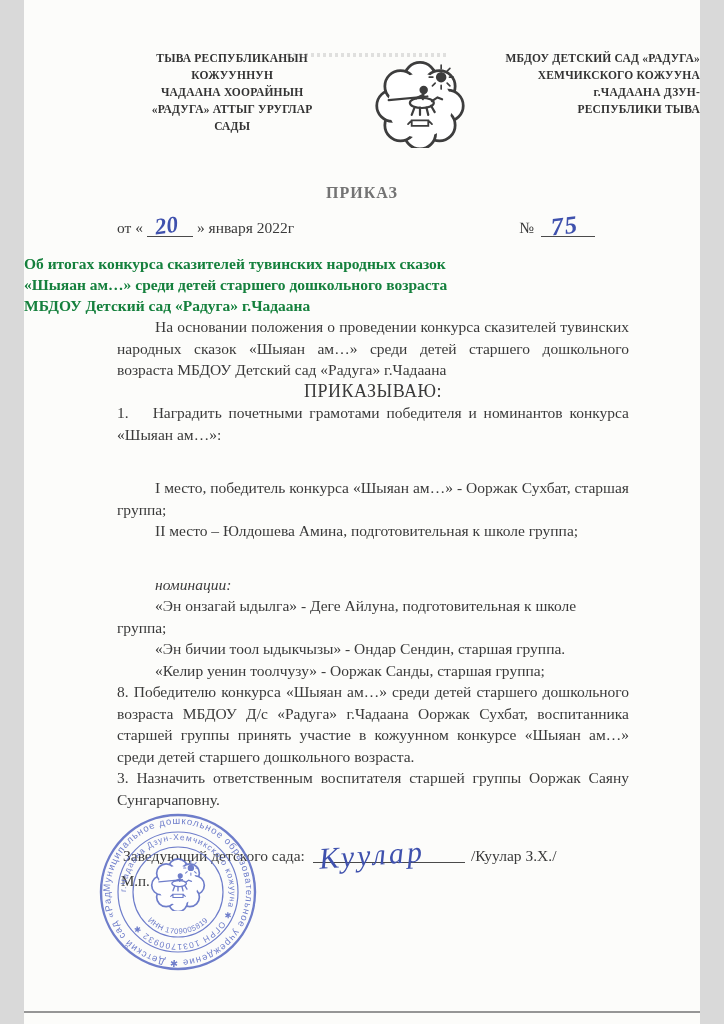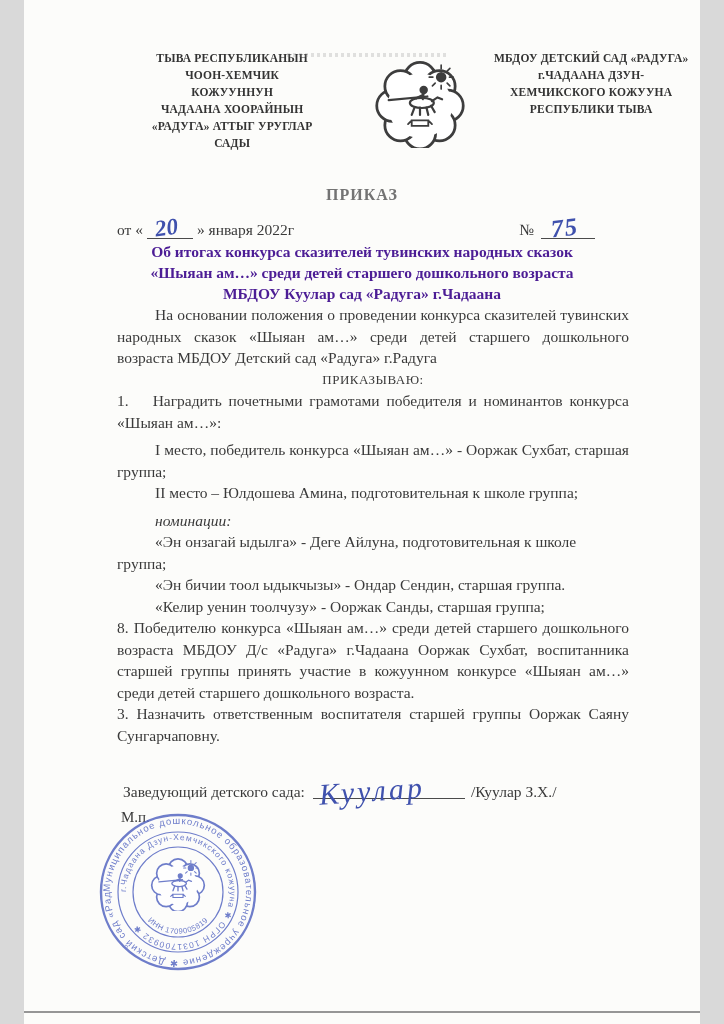--- a/index.html
+++ b/index.html
@@ -5,41 +5,41 @@
   html,body{margin:0;padding:0;background:#d9d9d9;}
   .page{
     position:relative;width:676px;height:1024px;margin:0 auto;
     background:#fcfcfa;overflow:hidden;
     font-family:"Liberation Serif",serif;color:#3a3a3a;
   }
   
   .header-row{display:flex;align-items:flex-start;padding-top:50px;}
   .org-block{font-weight:bold;font-size:11.5px;line-height:17px;text-align:center;color:#333;letter-spacing:.2px;}
   .org-left{width:212px;margin-left:112px;}
-  .org-right{width:240px;margin-left:16px;}
+  .org-right{width:240px;margin-left:16px;text-align:right;}
   .emblem-box{width:92px;height:96px;margin-left:46px;margin-top:4px;flex:0 0 auto;}
   .emblem-box svg{width:100%;height:100%;color:#3d3d3d;}
   
   .doc-title{margin-top:34px;text-align:center;font-weight:bold;font-size:16px;letter-spacing:1px;color:#737373;}
   .date-row{margin:15px 71px 0 93px;font-size:15.5px;display:flex;align-items:flex-end;text-align:center;}
   .blank{display:inline-block;border-bottom:1.2px solid #4a4a4a;position:relative;height:19px;vertical-align:bottom;}
   .blank-day{width:46px;margin:0 4px;}
   .blank-num{width:54px;margin-left:7px;}
   .hw{font-style:italic;color:#3f51ad;position:absolute;font-family:"Liberation Serif",serif;}
   .hw-day{font-size:23px;font-weight:bold;left:8px;bottom:-3px;transform:rotate(-8deg);}
   .hw-num{font-size:25px;font-weight:bold;left:10px;bottom:-4px;transform:rotate(-7deg);letter-spacing:1px;}
   .num-group{margin-left:auto;margin-right:34px;display:flex;align-items:flex-end;}
   
-  .subject{margin-top:2px;text-align:center;font-weight:bold;font-size:15.5px;line-height:21px;color:#4c1d95;}
+  .subject{margin-top:16px;font-weight:bold;font-size:15.5px;line-height:21px;color:#15803d;}
   .doc{margin:0 71px 0 93px;font-size:15.5px;line-height:21.5px;}
   .doc p{margin:0;}
   .j{text-align:justify;}
   .ind{text-indent:38px;}
-  .resolution{margin-top:13px;text-align:center;font-size:13px;letter-spacing:.5px;}
-  .mt{margin-top:6px;}
+  .resolution{margin-top:13px;text-align:center;font-size:18px;letter-spacing:.5px;}
+  .mt{margin-top:32px;}
   .num-gap{display:inline-block;width:24px;}
   .noms-label{font-style:italic;}
   
   .sig-row{margin:30px 40px 0 99px;font-size:15.5px;display:flex;align-items:flex-end;position:relative;z-index:1;}
   .sig-line{flex:0 0 152px;border-bottom:1.2px solid #4a4a4a;height:22px;position:relative;margin:0 6px 2px 8px;}
   .hw-sig{font-size:30px;left:6px;bottom:-10px;transform:rotate(-4deg);letter-spacing:3px;white-space:nowrap;}
   .seal-mark{margin:8px 0 0 97px;font-size:15px;position:relative;z-index:1;}
   
   .stamp{position:absolute;left:72px;top:810px;width:164px;height:164px;color:#5b6cc4;opacity:.88;z-index:2;pointer-events:none;}
   .stamp svg{width:100%;height:100%;}
@@ -83,35 +83,34 @@
   </symbol>
 </svg>
 
 <div class="page">
 
   <div class="smudge"></div>
 
   <div class="header-row">
     <div class="org-block org-left">
       <div>ТЫВА РЕСПУБЛИКАНЫН</div>
-      <div>ЧООН-ХЕМЧИК</div>
       <div>КОЖУУННУН</div>
       <div>ЧАДААНА ХООРАЙНЫН</div>
       <div>«РАДУГА» АТТЫГ УРУГЛАР</div>
       <div>САДЫ</div>
     </div>
     <div class="emblem-box">
       <svg viewBox="0 0 100 100">
           <use href="#emblem"></use>
         </svg>
     </div>
     <div class="org-block org-right">
       <div>МБДОУ ДЕТСКИЙ САД «РАДУГА»</div>
+      <div>ХЕМЧИКСКОГО КОЖУУНА</div>
       <div>г.ЧАДААНА ДЗУН-</div>
-      <div>ХЕМЧИКСКОГО КОЖУУНА</div>
       <div>РЕСПУБЛИКИ ТЫВА</div>
     </div>
   </div>
 
   <div class="doc-title">ПРИКАЗ</div>
 
   <div class="date-row">
     <span>от «</span>
     <span class="blank blank-day">
       <span class="hw hw-day">20</span>
@@ -121,25 +120,25 @@
       <span>№</span>
       <span class="blank blank-num">
         <span class="hw hw-num">75</span>
       </span>
     </span>
   </div>
 
   <div class="subject">
     <div>Об итогах конкурса сказителей тувинских народных сказок</div>
     <div>«Шыяан ам…» среди детей старшего дошкольного возраста</div>
-    <div>МБДОУ Куулар сад «Радуга» г.Чадаана</div>
+    <div>МБДОУ Детский сад «Радуга» г.Чадаана</div>
   </div>
 
   <div class="doc">
-    <p class="j ind">На основании положения о проведении конкурса сказителей тувинских народных сказок «Шыяан ам…» среди детей старшего дошкольного возраста МБДОУ Детский сад «Радуга» г.Радуга</p>
+    <p class="j ind">На основании положения о проведении конкурса сказителей тувинских народных сказок «Шыяан ам…» среди детей старшего дошкольного возраста МБДОУ Детский сад «Радуга» г.Чадаана</p>
 
     <p class="resolution">ПРИКАЗЫВАЮ:</p>
 
     <p class="j mt"><span>1.</span><span class="num-gap"></span><span>Наградить почетными грамотами победителя и номинантов конкурса «Шыяан ам…»:</span></p>
 
     <div class="mt">
       <p class="j ind">I место, победитель конкурса «Шыяан ам…» - Ооржак Сухбат, старшая группа;</p>
       <p class="ind">II место – Юлдошева Амина, подготовительная к школе группа;</p>
     </div>
 

